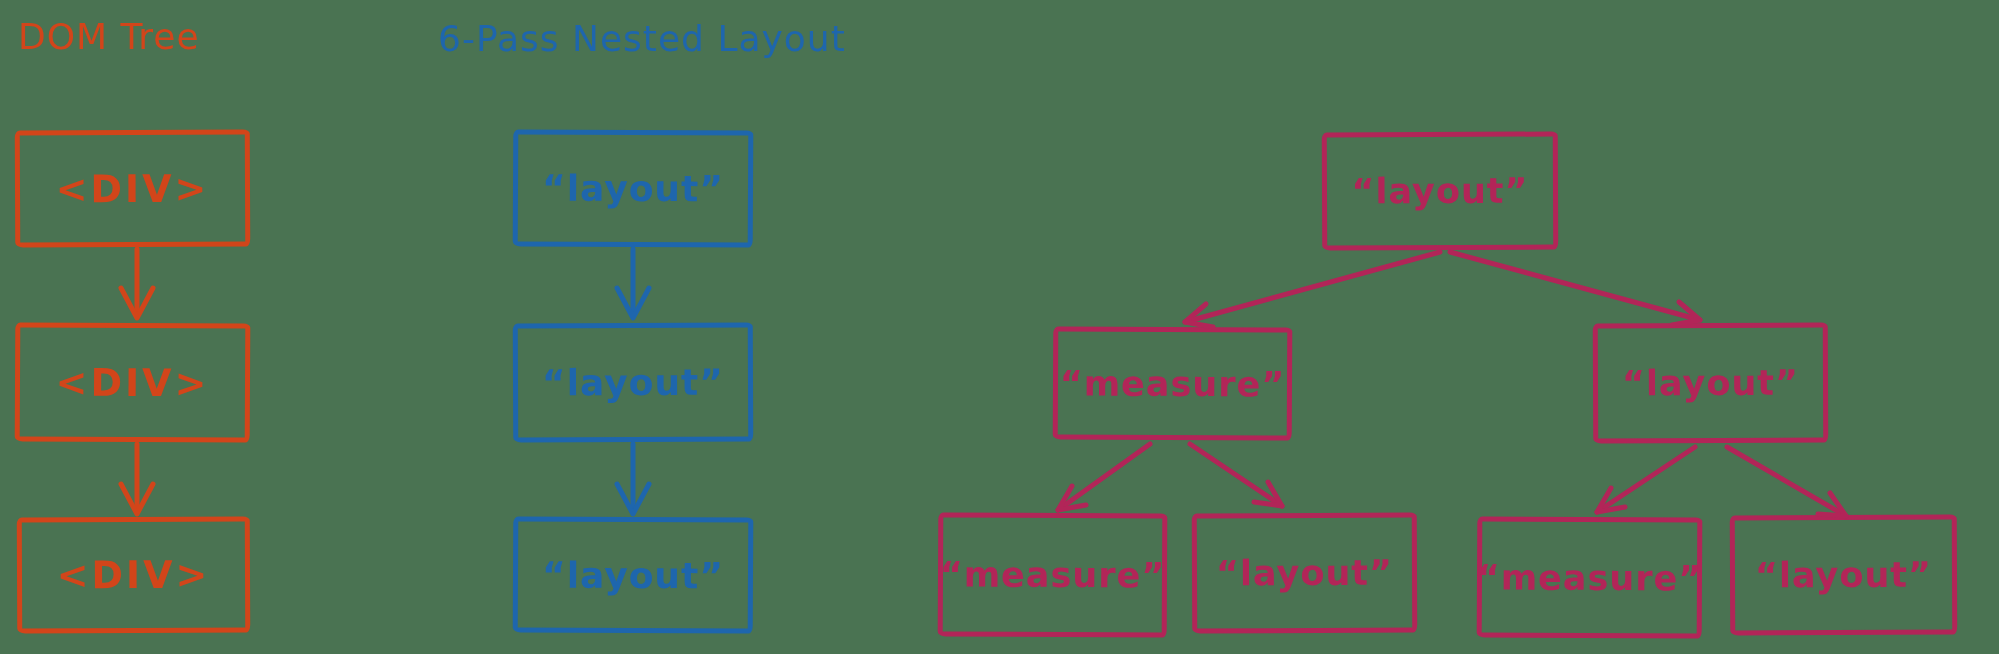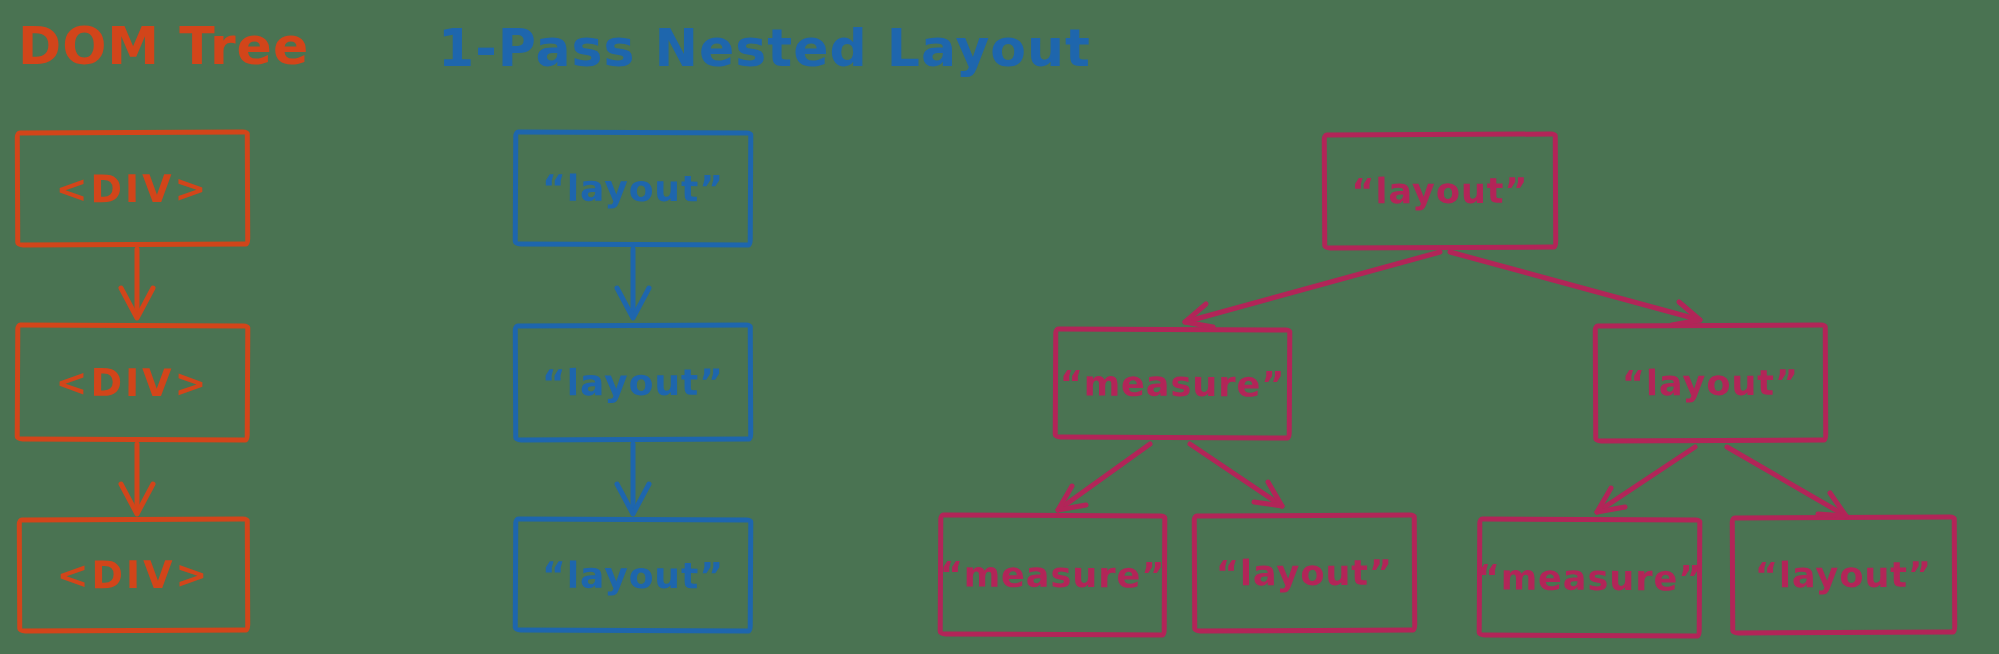--- a/index.html
+++ b/index.html
@@ -7,22 +7,22 @@
     width: 1999px; height: 654px;
     background: #4a7352;
     font-family: "DejaVu Sans", sans-serif;
     overflow: hidden;
     position: relative;
   }
   .diagram { position: absolute; left: 0; top: 0; width: 1999px; height: 654px; }
 
   .section-title {
     position: absolute;
-    font-size: 52px;
-    font-weight: bold;
+    font-size: 36px;
+    font-weight: normal;
     letter-spacing: 1px;
     white-space: nowrap;
   }
 
   .node {
     position: absolute;
     box-sizing: border-box;
     border: 5px solid;
     display: flex;
     align-items: center;
@@ -53,21 +53,21 @@
   g.stroke-dom path { stroke: #d2451a; }
   g.stroke-p1  path { stroke: #1e66ad; }
   g.stroke-p2  path { stroke: #b22558; }
 </style>
 </head>
 <body>
 
 <div class="diagram">
 
   <div class="section-title c-dom" style="left:18px; top:16px;">DOM Tree</div>
-  <div class="section-title c-p1" style="left:438px; top:18px;">1-Pass Nested Layout</div>
+  <div class="section-title c-p1" style="left:438px; top:18px;">6-Pass Nested Layout</div>
 
   <div class="node dom c-dom sk1" style="left:15px; top:130px; width:235px; height:117px;">&lt;DIV&gt;</div>
   <div class="node dom c-dom sk2" style="left:15px; top:323px; width:235px; height:119px;">&lt;DIV&gt;</div>
   <div class="node dom c-dom sk1" style="left:17px; top:517px; width:233px; height:116px;">&lt;DIV&gt;</div>
 
   <div class="node p1 c-p1 sk2" style="left:513px; top:130px; width:240px; height:117px;">“layout”</div>
   <div class="node p1 c-p1 sk1" style="left:513px; top:323px; width:240px; height:119px;">“layout”</div>
   <div class="node p1 c-p1 sk2" style="left:513px; top:517px; width:240px; height:116px;">“layout”</div>
 
   <div class="node p2 c-p2 sk1" style="left:1322px; top:132px; width:236px; height:118px;">“layout”</div>

